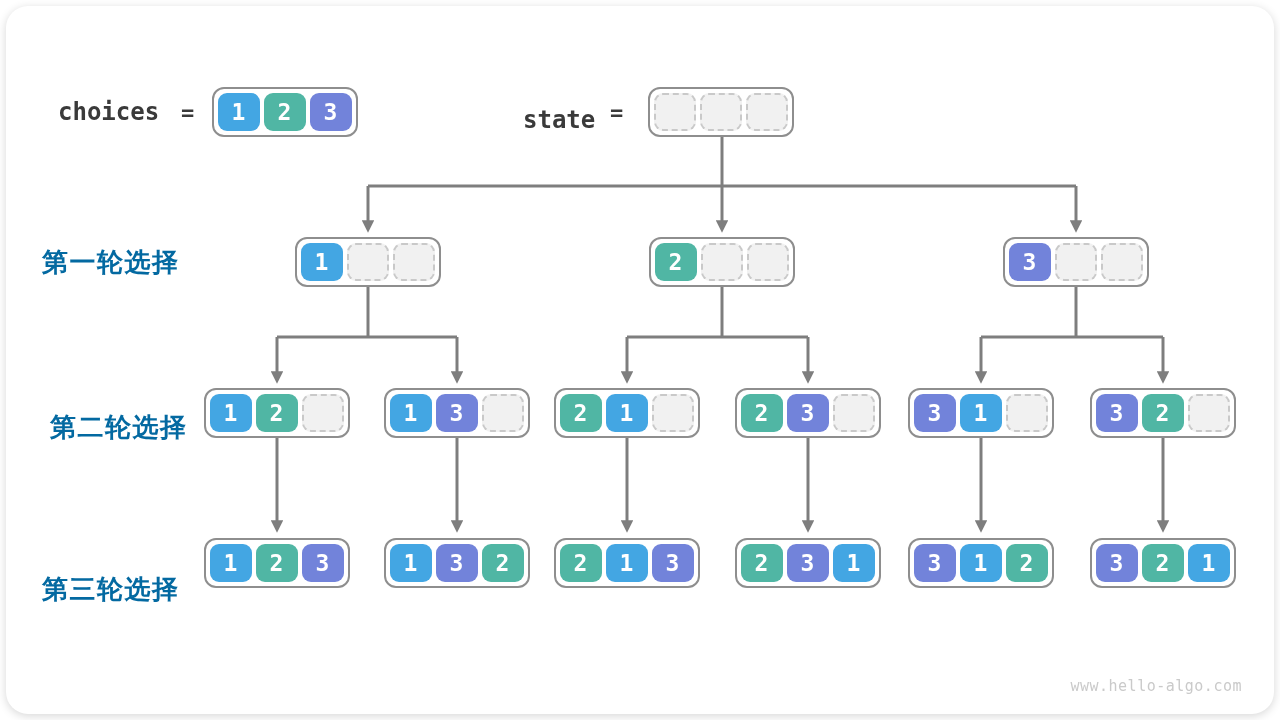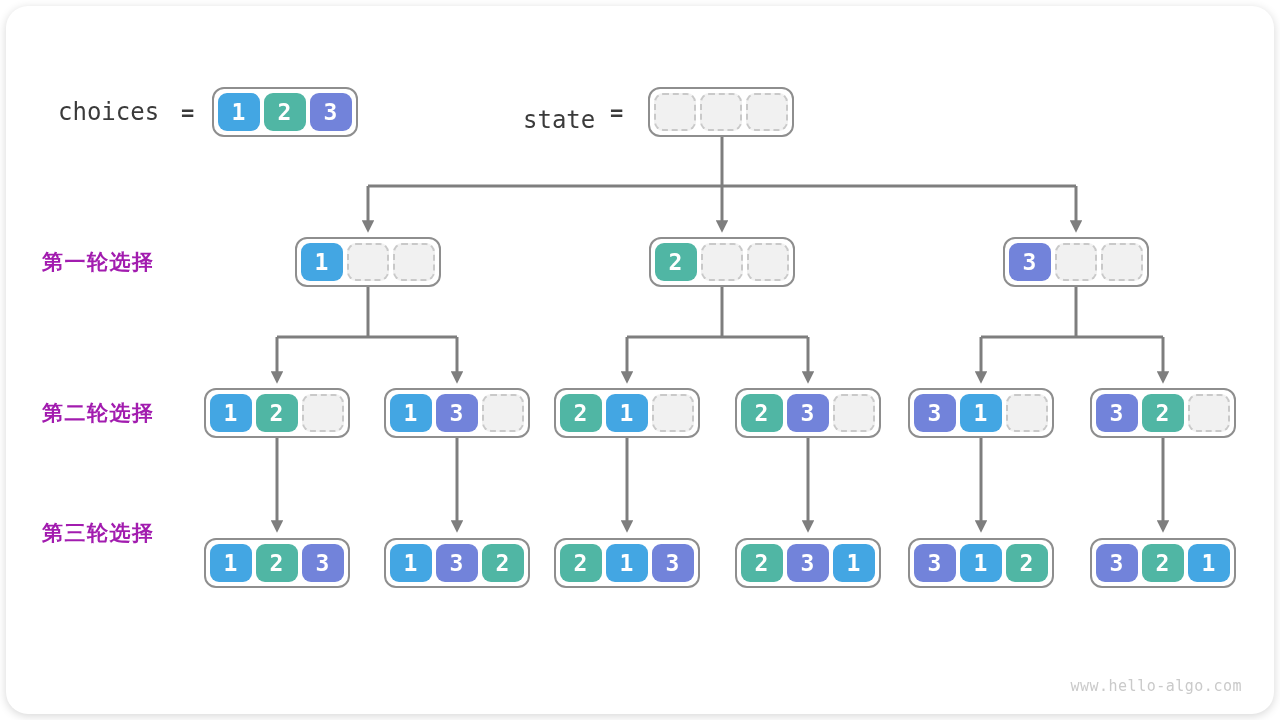--- a/index.html
+++ b/index.html
@@ -2,33 +2,33 @@
 <html><head>
 <meta charset="utf-8">
 <style>
   * { margin:0; padding:0; box-sizing:border-box; }
   html,body { width:1280px; height:720px; background:#ffffff; overflow:hidden;
               font-family:"Liberation Sans","DejaVu Sans",sans-serif; }
   .card { position:absolute; left:6px; top:6px; width:1268px; height:708px;
           background:#ffffff; border-radius:22px;
           box-shadow:0 2px 10px rgba(0,0,0,0.16); }
   .hdr-label { position:absolute; font-family:"DejaVu Sans Mono","Liberation Mono",monospace;
-               font-weight:normal; font-size:24px; color:#3a3a3a; line-height:28px; z-index:3; }
+               font-weight:bold; font-size:24px; color:#3a3a3a; line-height:28px; z-index:3; }
   .hdr-eq { position:absolute; font-family:"DejaVu Sans Mono","Liberation Mono",monospace;
             font-weight:bold; font-size:22px; color:#3a3a3a; line-height:26px; z-index:3; }
   .node { position:absolute; display:flex; gap:4px; align-items:center;
           background:#ffffff; border:2.5px solid #8e8e8e; border-radius:12px;
           padding:3px 3.5px; width:146px; height:50px; z-index:2; }
   .cell { width:42px; height:38px; border-radius:9px; flex:0 0 42px;
           display:flex; align-items:center; justify-content:center;
           color:#ffffff; font-family:"DejaVu Sans Mono","Liberation Mono",monospace;
           font-weight:bold; font-size:23px; }
   .cell.empty { background:#f1f1f1; border:2px dashed #c9c9c9; }
-  .row-label { position:absolute; left:42px; font-size:21px; font-weight:bold;
-               color:#a21caf; letter-spacing:1.5px; line-height:28px; z-index:3; }
+  .row-label { position:absolute; left:42px; font-size:26px; font-weight:bold;
+               color:#0369a1; letter-spacing:1.5px; line-height:28px; z-index:3; }
   #connectors { position:absolute; left:0; top:0; width:1280px; height:720px; z-index:1; }
   .watermark { position:absolute; right:38px; top:677px; z-index:3;
                font-family:"DejaVu Sans Mono","Liberation Mono",monospace;
                font-size:15px; color:#cacaca; letter-spacing:0.5px; }
 </style>
 </head>
 <body>
 
 <div class="card"></div>
 
@@ -89,21 +89,21 @@
     <div class="node" style="left: 649px; top: 237px;">
       <span class="cell" style="background: rgb(80, 182, 164);">2</span>
       <span class="cell empty"></span>
       <span class="cell empty"></span>
     </div>
     <div class="node" style="left: 1003px; top: 237px;">
       <span class="cell" style="background: rgb(114, 131, 218);">3</span>
       <span class="cell empty"></span>
       <span class="cell empty"></span>
     </div>
-    <div class="row-label" style="top: 399px;">第二轮选择</div>
+    <div class="row-label" style="top: 413px; margin-left: 8px;">第二轮选择</div>
     <div class="node" style="left: 204px; top: 388px;">
       <span class="cell" style="background: rgb(67, 166, 227);">1</span>
       <span class="cell" style="background: rgb(80, 182, 164);">2</span>
       <span class="cell empty"></span>
     </div>
     <div class="node" style="left: 384px; top: 388px;">
       <span class="cell" style="background: rgb(67, 166, 227);">1</span>
       <span class="cell" style="background: rgb(114, 131, 218);">3</span>
       <span class="cell empty"></span>
     </div>
@@ -120,21 +120,21 @@
     <div class="node" style="left: 908px; top: 388px;">
       <span class="cell" style="background: rgb(114, 131, 218);">3</span>
       <span class="cell" style="background: rgb(67, 166, 227);">1</span>
       <span class="cell empty"></span>
     </div>
     <div class="node" style="left: 1090px; top: 388px;">
       <span class="cell" style="background: rgb(114, 131, 218);">3</span>
       <span class="cell" style="background: rgb(80, 182, 164);">2</span>
       <span class="cell empty"></span>
     </div>
-    <div class="row-label" style="top: 519px;">第三轮选择</div>
+    <div class="row-label" style="top: 575px;">第三轮选择</div>
     <div class="node" style="left: 204px; top: 538px;">
       <span class="cell" style="background: rgb(67, 166, 227);">1</span>
       <span class="cell" style="background: rgb(80, 182, 164);">2</span>
       <span class="cell" style="background: rgb(114, 131, 218);">3</span>
     </div>
     <div class="node" style="left: 384px; top: 538px;">
       <span class="cell" style="background: rgb(67, 166, 227);">1</span>
       <span class="cell" style="background: rgb(114, 131, 218);">3</span>
       <span class="cell" style="background: rgb(80, 182, 164);">2</span>
     </div>

